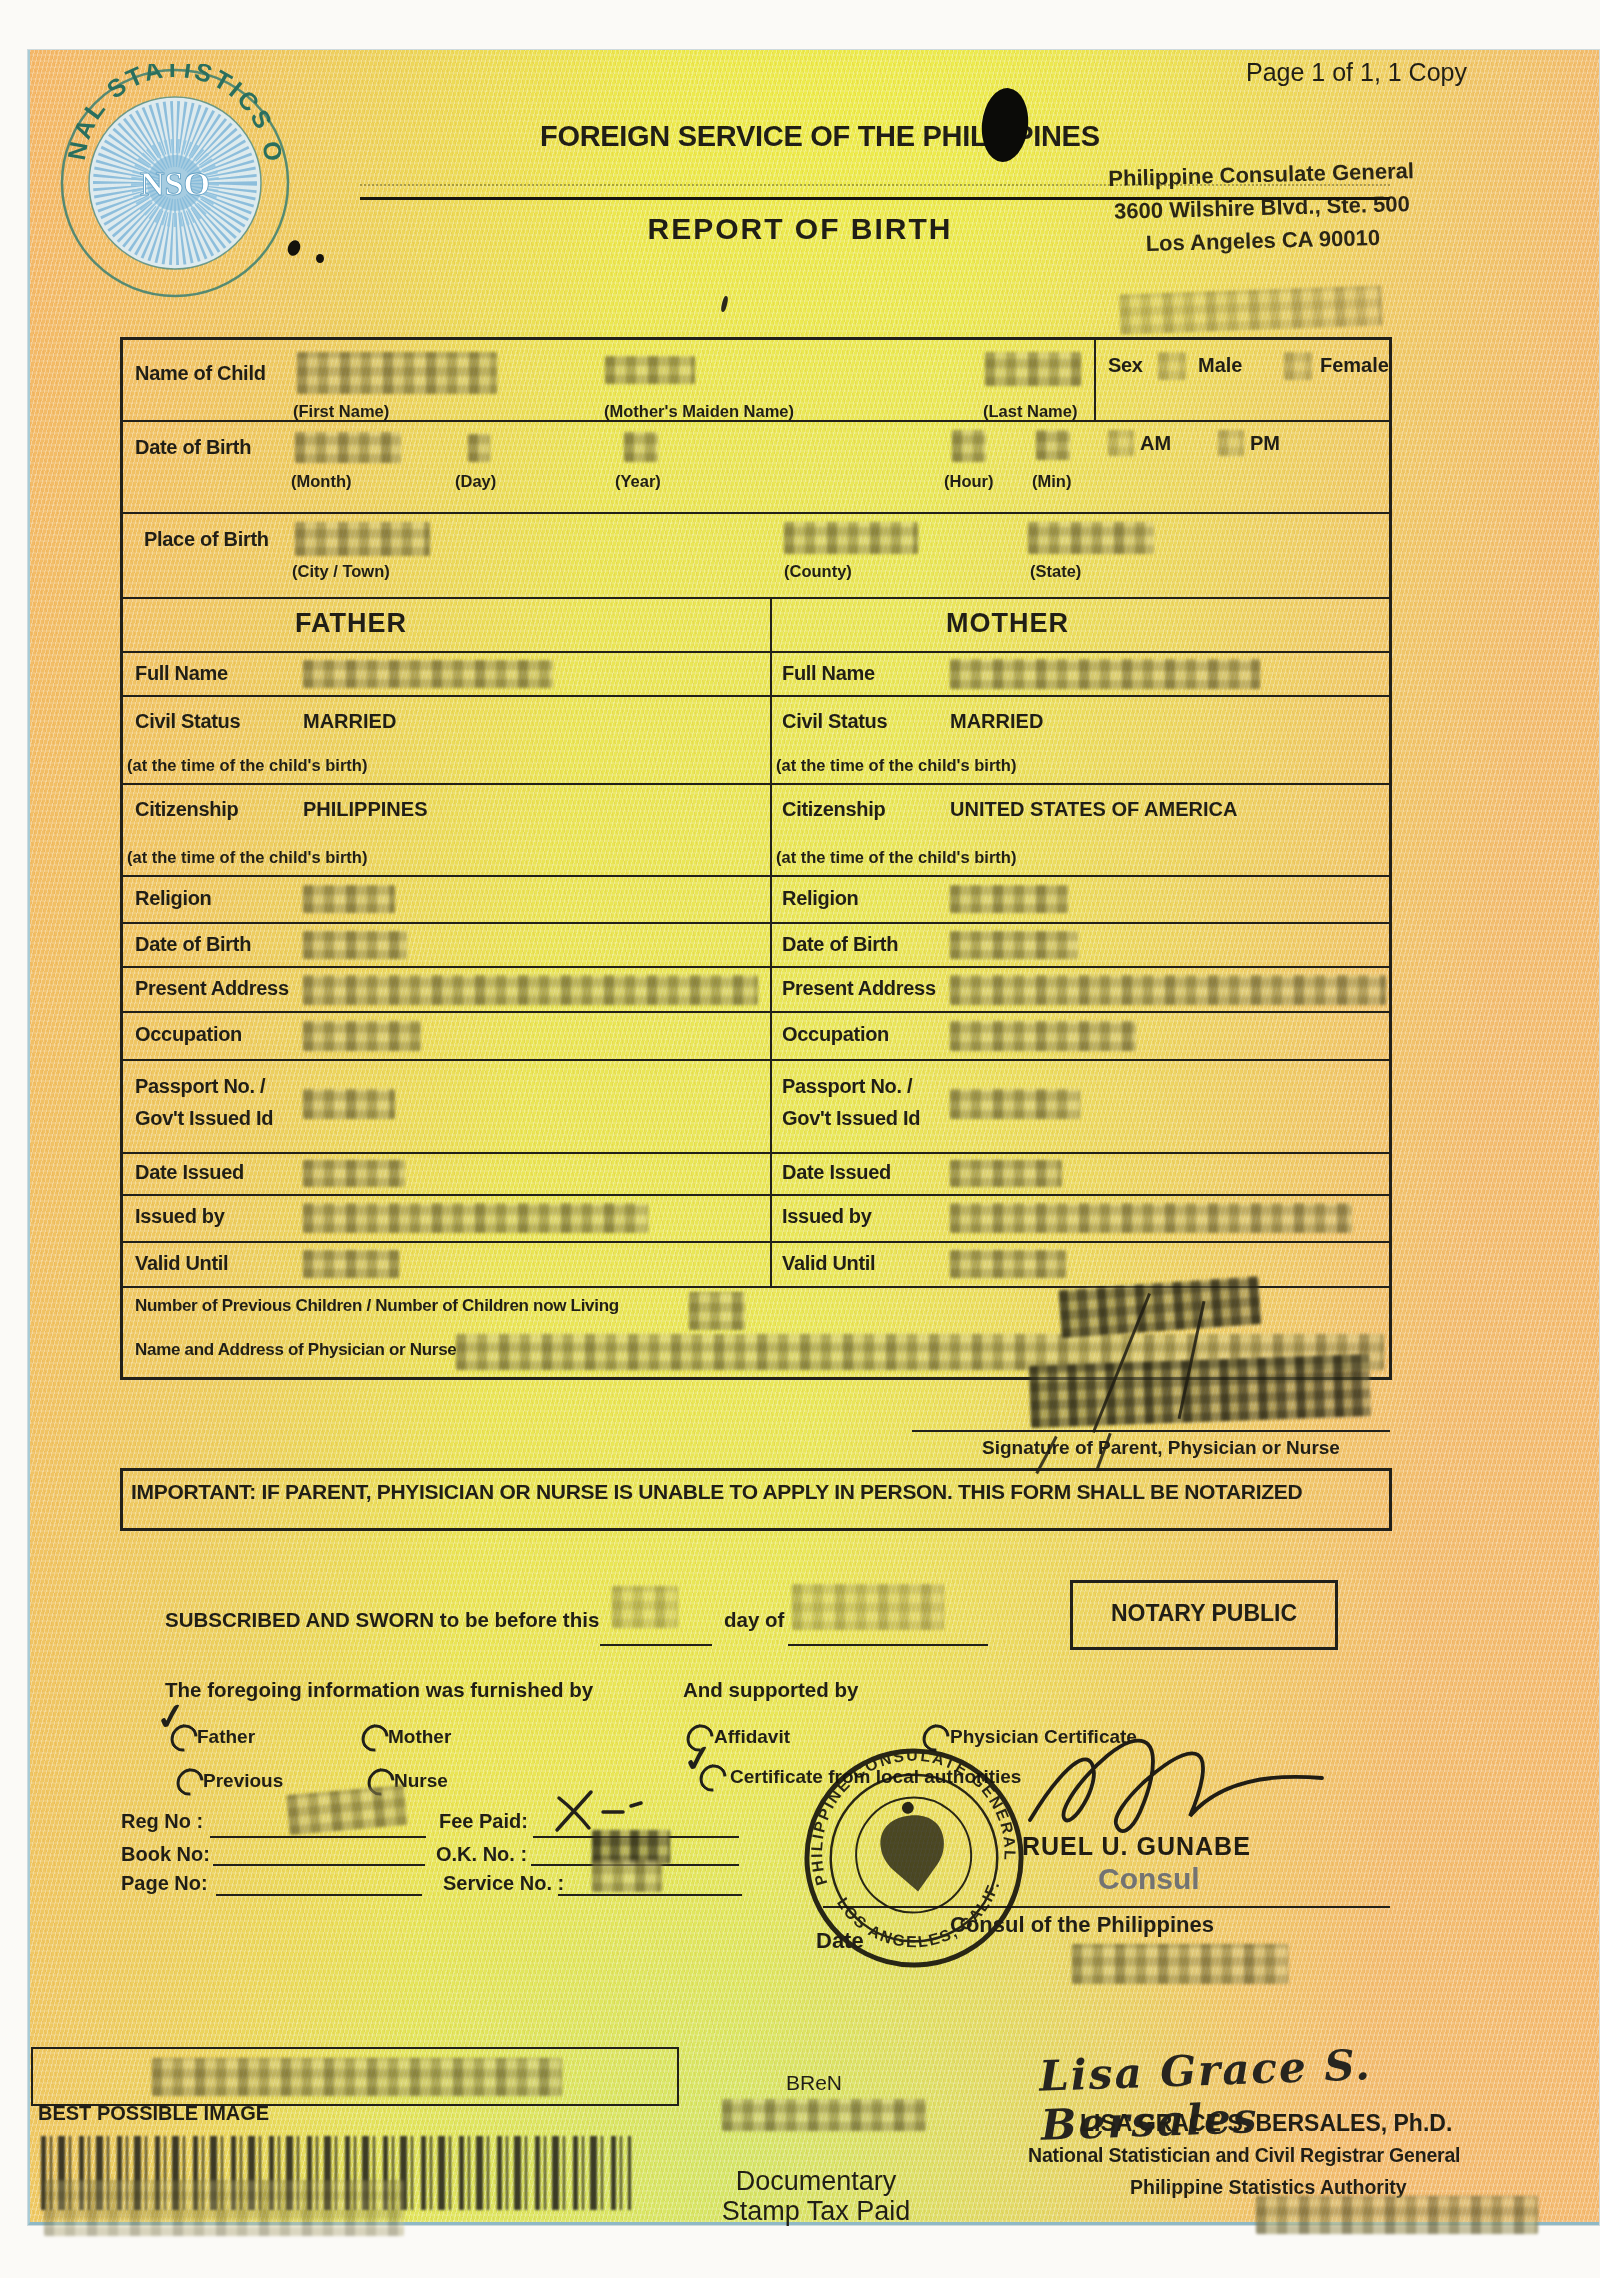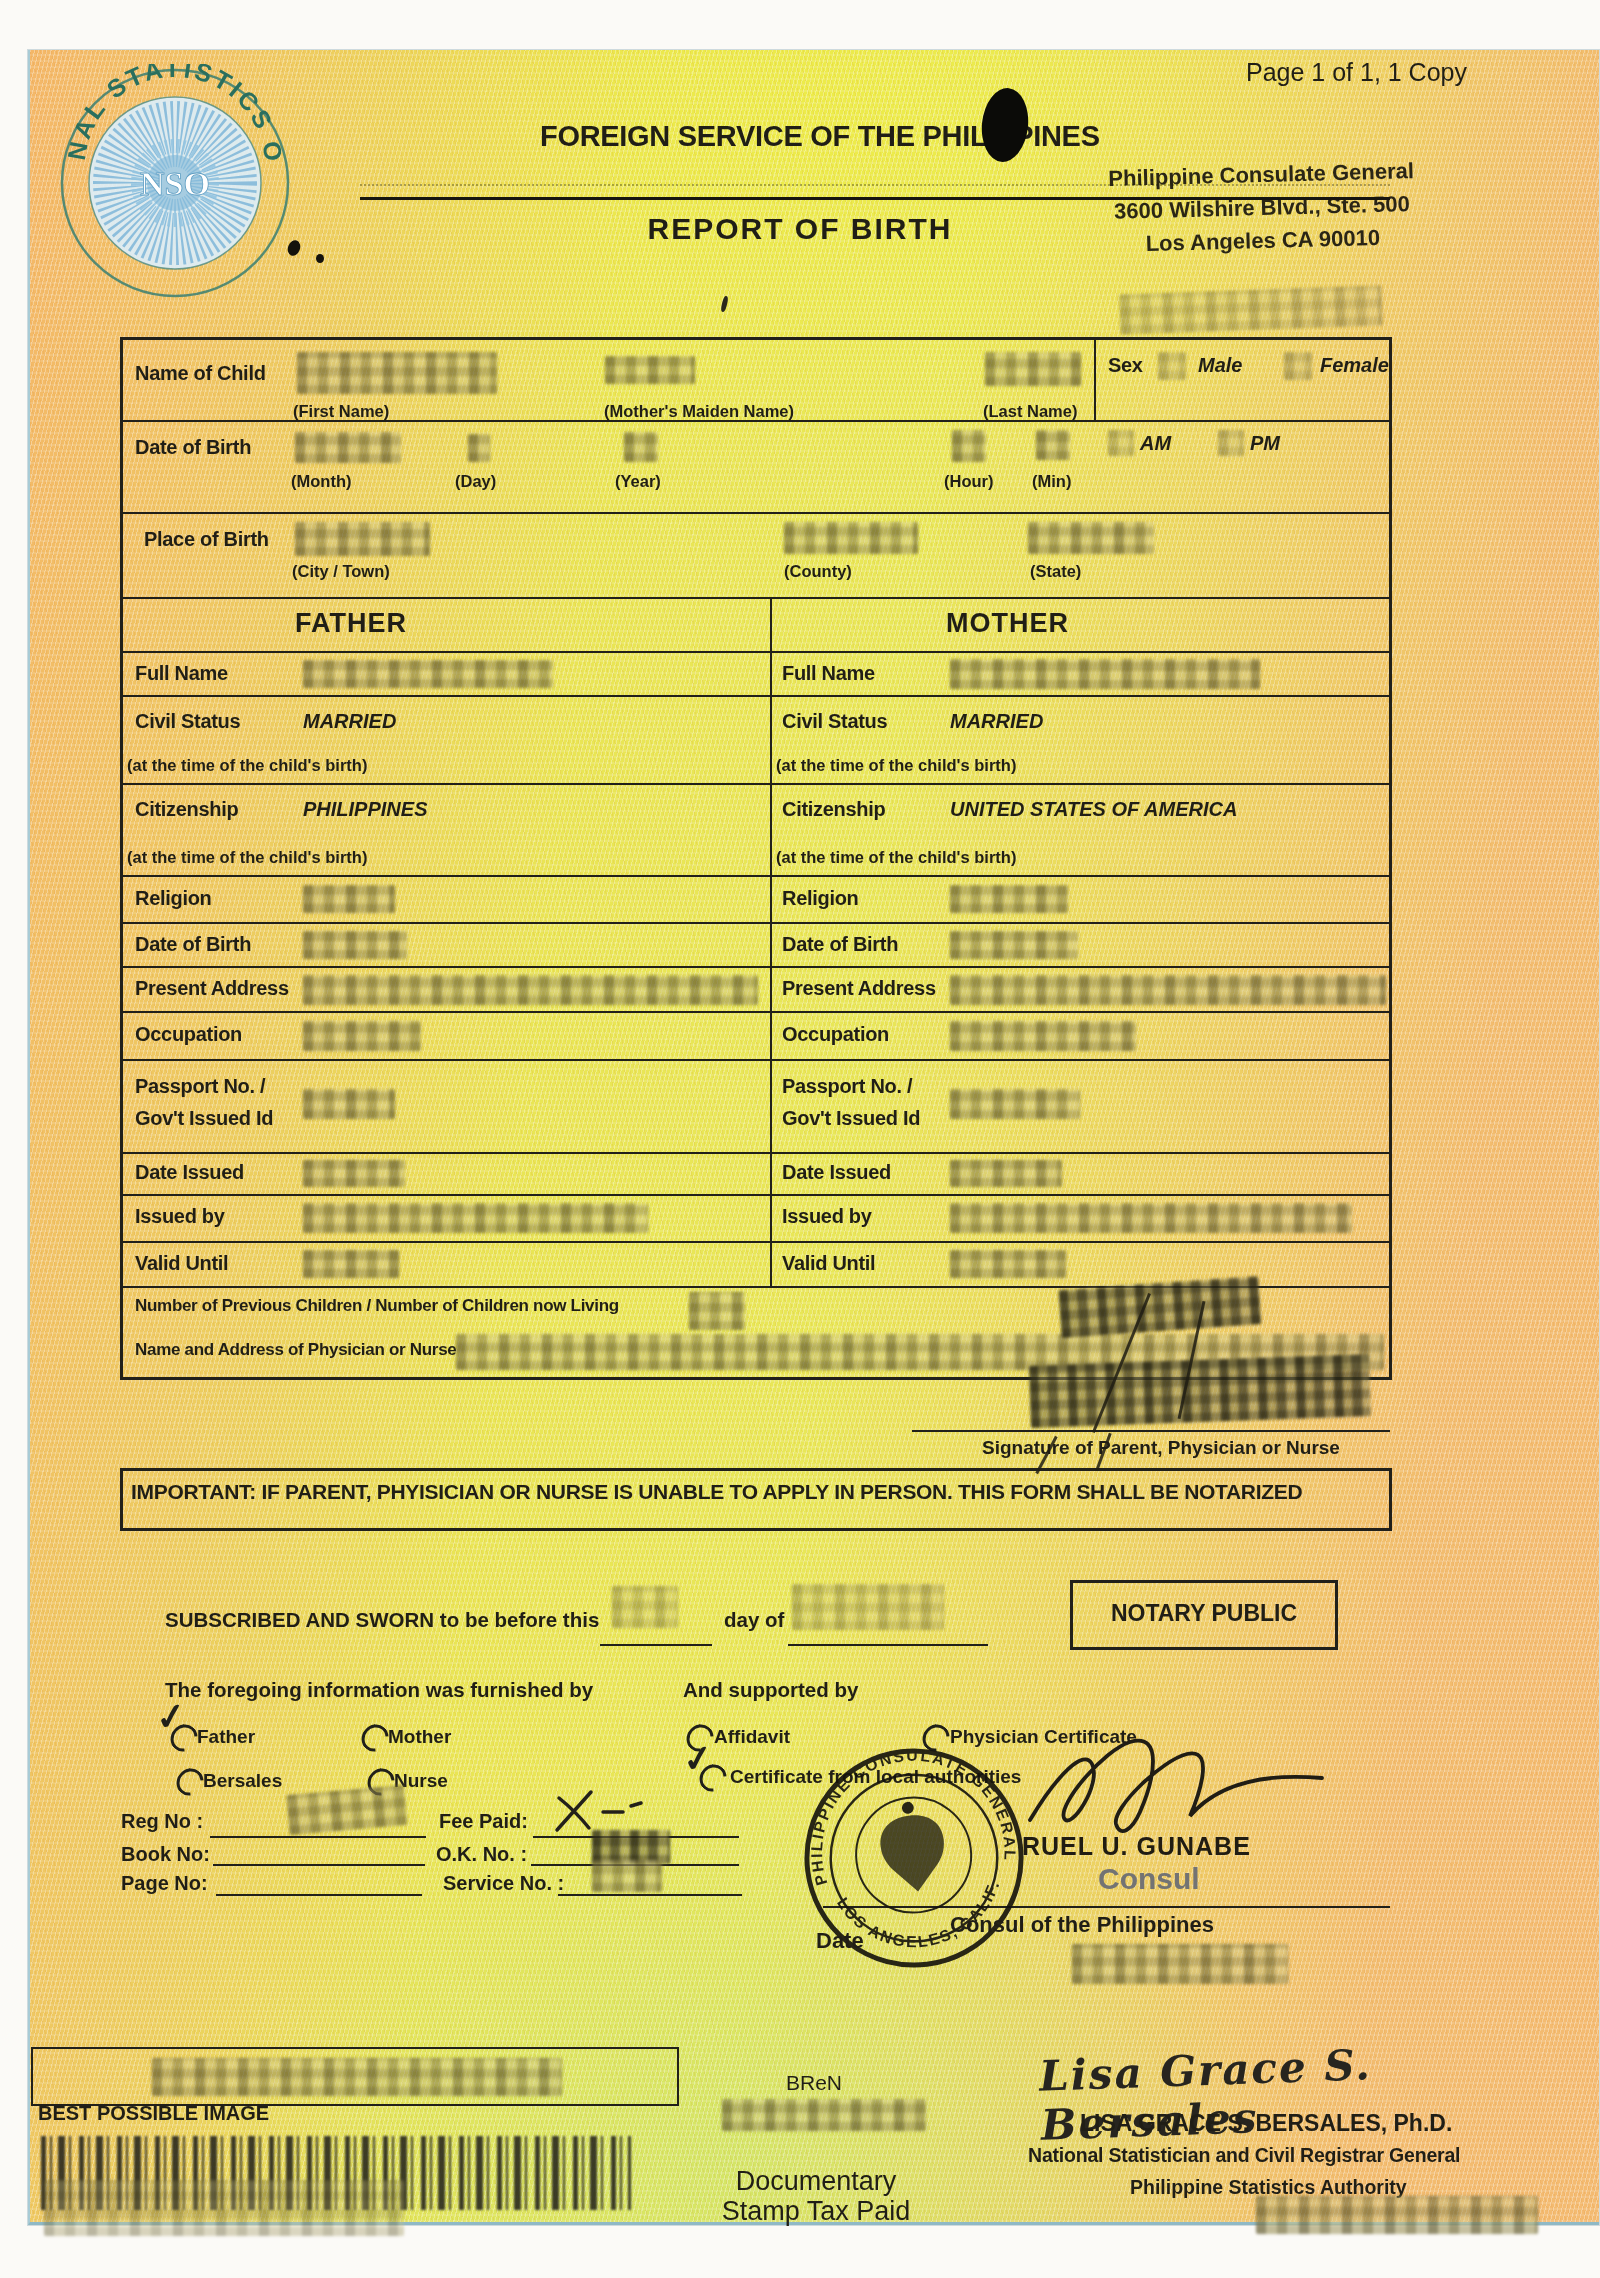--- a/index.html
+++ b/index.html
@@ -34,21 +34,21 @@
       border-right-color:transparent;transform:rotate(40deg);}
   .check{position:absolute;z-index:4;font-size:36px;font-weight:bold;color:#21201a;transform:rotate(-8deg);}
   .lbl{position:absolute;z-index:3;font-weight:bold;}
   
   .ftable{position:absolute;left:120px;top:337px;width:1266px;border:3px solid #21201a;z-index:2;}
   .frow{position:relative;border-top:2.5px solid #21201a;}
   .frow.first{border-top:none;}
   .flabel{position:absolute;font-size:20px;font-weight:bold;letter-spacing:-0.3px;z-index:3;}
   .fsm{font-size:17px !important;}
   .fcap{position:absolute;font-size:16.5px;font-weight:bold;z-index:3;}
-  .fval{position:absolute;font-size:20px;font-weight:bold;z-index:3;font-style:italic;}
+  .fval{position:absolute;font-size:20px;font-weight:bold;z-index:3;}
   .pnote{position:absolute;font-size:16.5px;font-weight:bold;left:4px;z-index:3;}
   .pcellL{position:absolute;left:0;top:0;bottom:0;width:647px;}
   .pcellR{position:absolute;left:647px;top:0;bottom:0;right:0;border-left:2.5px solid #21201a;}
   .sexcell{position:absolute;right:0;top:0;bottom:0;width:293px;border-left:2.5px solid #21201a;text-align:center;}
   .phead{position:absolute;font-size:27px;font-weight:bold;letter-spacing:1px;z-index:3;}
   .boxed{position:absolute;border:3px solid #21201a;z-index:3;}
   .stampink{color:rgba(25,22,14,0.92);}
 </style>
 </head>
 <body>
@@ -316,21 +316,21 @@
   <span class="check" style="left:156px;top:1696px">✓</span>
   <div class="lbl" style="left:197px;top:1726px;font-size:19px">Father</div>
   <div class="cb" style="left:362px;top:1724px"></div>
   <div class="lbl" style="left:388px;top:1726px;font-size:19px">Mother</div>
   <div class="cb" style="left:687px;top:1724px"></div>
   <div class="lbl" style="left:714px;top:1726px;font-size:19px">Affidavit</div>
   <div class="cb" style="left:923px;top:1724px"></div>
   <div class="lbl" style="left:950px;top:1726px;font-size:19px">Physician Certificate</div>
 
   <div class="cb" style="left:177px;top:1768px"></div>
-  <div class="lbl" style="left:203px;top:1770px;font-size:19px">Bersales</div>
+  <div class="lbl" style="left:203px;top:1770px;font-size:19px">Previous</div>
   <div class="cb" style="left:368px;top:1768px"></div>
   <div class="lbl" style="left:394px;top:1770px;font-size:19px">Nurse</div>
   <div class="cb" style="left:700px;top:1764px"></div>
   <span class="check" style="left:683px;top:1738px">✓</span>
   <div class="lbl" style="left:730px;top:1766px;font-size:19px">Certificate from local authorities</div>
 
   <div class="rd" style="left:288px;top:1790px;width:118px;height:40px;transform:rotate(-5deg)"></div>
   <div class="lbl" style="left:121px;top:1810px;font-size:20px">Reg No :</div>
   <div class="line" style="left:210px;top:1836px;width:216px"></div>
   <div class="lbl" style="left:439px;top:1810px;font-size:20px">Fee Paid:</div>

